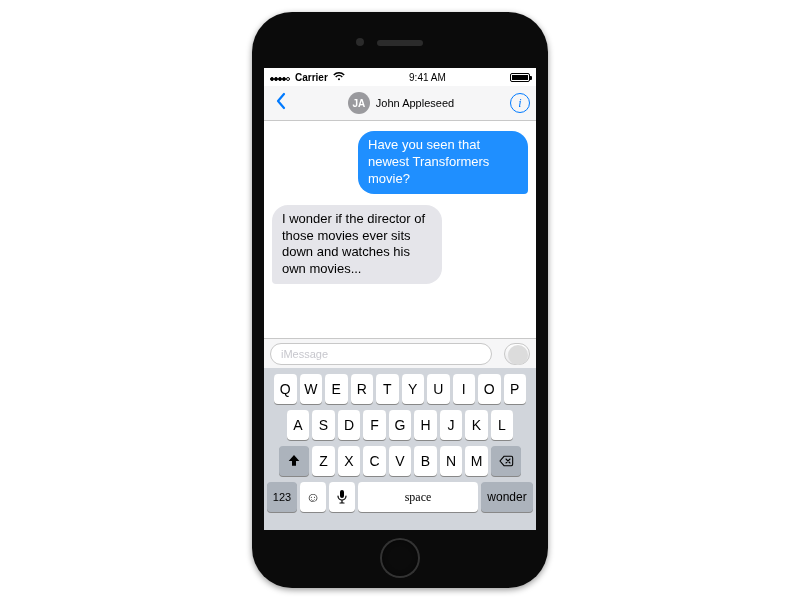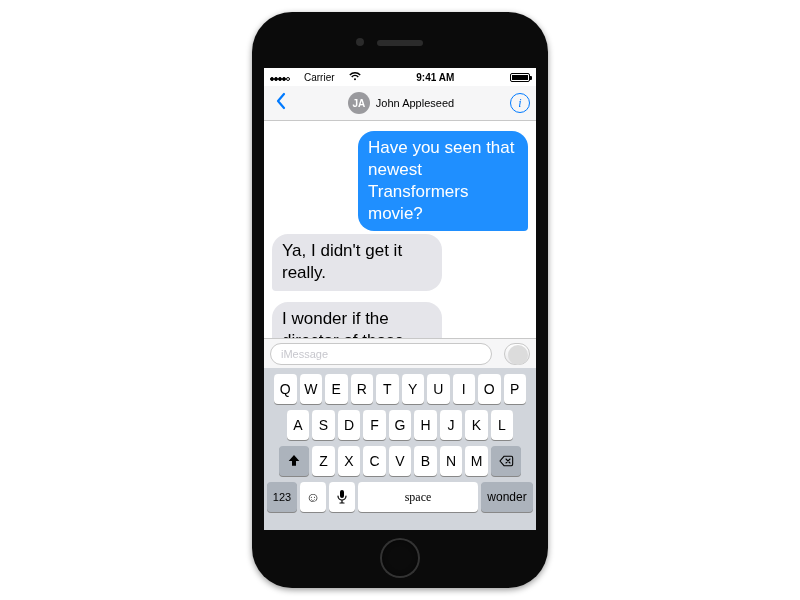--- a/index.html
+++ b/index.html
@@ -23,21 +23,21 @@
     position: absolute; bottom: 10px; left: 50%; transform: translateX(-50%);
     width: 40px; height: 40px; border-radius: 50%; background: #0b0b0b;
     box-shadow: inset 0 0 0 2px #333, inset 0 0 6px #000;
   }
 
   
   .statusbar {
     height: 18px; font-size: 10px; display: flex; align-items: center;
     justify-content: space-between; padding: 0 6px; color: #000;
   }
-  .sb-left, .sb-right { display: flex; align-items: center; gap: 14px; }
+  .sb-left, .sb-right { display: flex; align-items: center; gap: 5px; font-weight: bold; }
   .dots span { width: 4px; height: 4px; border: 0.5px solid #000; border-radius: 50%; display: inline-block; background:#000; }
   .dots span.off { background: transparent; }
   .battery { width: 20px; height: 9px; border: 1px solid #000; border-radius: 2px; position: relative; }
   .battery::after { content:""; position:absolute; right:-3px; top:2px; width:2px; height:4px; background:#000; border-radius:0 1px 1px 0;}
   .battery .fill { position:absolute; left:1px; top:1px; bottom:1px; width: 16px; background:#000; }
 
   
   .navhead { height: 35px; border-bottom: 0.5px solid #c8c8c8; background: #f6f6f7;
     display: flex; align-items: center; padding: 0 6px; }
   .back { color: #007aff; font-size: 22px; font-weight: 300; width: 22px; text-align:center; }
@@ -45,21 +45,21 @@
   .avatar { width:22px; height:22px; border-radius:50%; background:#9a9a9e; color:#fff;
     font-size:10px; font-weight:600; display:flex; align-items:center; justify-content:center; }
   .contact-name { font-size: 11px; color:#000; }
   .info { color:#007aff; width:20px; height:20px; border:1.3px solid #007aff; border-radius:50%;
     display:flex; align-items:center; justify-content:center; font-size:12px; font-family: Georgia, serif; font-style: italic; }
 
   
   .thread { position:absolute; top:53px; bottom:186px; left:0; right:0; padding: 10px 8px; }
   .row { display:flex; margin-bottom:3px; }
   .row.sent { justify-content:flex-end; }
-  .bubble { max-width: 170px; padding: 6px 10px; border-radius: 16px; font-size: 17px; line-height: 1.3; }
+  .bubble { max-width: 170px; padding: 6px 10px; border-radius: 16px; font-size: 13px; line-height: 1.3; }
   .sent .bubble { background:#1e90ff; background: #1f8fff; color:#fff; border-bottom-right-radius:4px; }
   .recv .bubble { background:#e5e5ea; color:#000; border-bottom-left-radius:4px; }
   .delivered { font-size: 9px; color:#8e8e93; text-align:right; padding-right:4px; margin-bottom:8px; }
   .spacer { height: 8px; }
 
   
   .inputbar { position:absolute; bottom:162px; left:0; right:0; height:30px;
     border-top: 0.5px solid #c8c8c8; background:#f6f6f7; display:flex; align-items:center;
     padding: 0 6px; gap:12px; }
   .msgfield { flex:1; height:22px; background:#fff; border:0.5px solid #c8c8c8; border-radius:12px;
@@ -101,21 +101,21 @@
         <span class="dots">
           <span></span><span></span><span></span><span></span><span class="off"></span>
         </span>
         <span>Carrier</span>
         <span>
           <svg width="12" height="9" viewBox="0 0 12 9">
               <path d="M6 8.2a1 1 0 100-2 1 1 0 000 2zM2.2 4.4a5.4 5.4 0 017.6 0l-1 1a4 4 0 00-5.6 0l-1-1zM.3 2.5a8 8 0 0111.4 0l-1 1a6.6 6.6 0 00-9.4 0l-1-1z" fill="#000"></path>
             </svg>
         </span>
       </div>
-      <div style="font-weight:700;">9:41 AM</div>
+      <div style="font-weight:400;">9:41 AM</div>
       <div class="sb-right">
         <div class="battery">
             <div class="fill"></div>
           </div>
       </div>
     </div>
 
     <div class="navhead">
       <div class="back">
         <svg width="14" height="18" viewBox="0 0 14 18">
@@ -127,23 +127,20 @@
         <div class="contact-name">John Appleseed</div>
       </div>
       <div class="info">i</div>
     </div>
 
     <div class="thread">
       <div class="row sent">
         <div class="bubble">Have you seen that newest Transformers movie?</div>
       </div>
 
-      <div class="row recv">
-        <div class="bubble">Ya, I didn't get it really.</div>
-      </div>
       <div class="spacer"></div>
       <div class="row recv">
         <div class="bubble">I wonder if the director of those movies ever sits down and watches his own movies...</div>
       </div>
     </div>
 
     <div class="inputbar">
       <div class="msgfield">
         <span>iMessage</span>
       </div>

